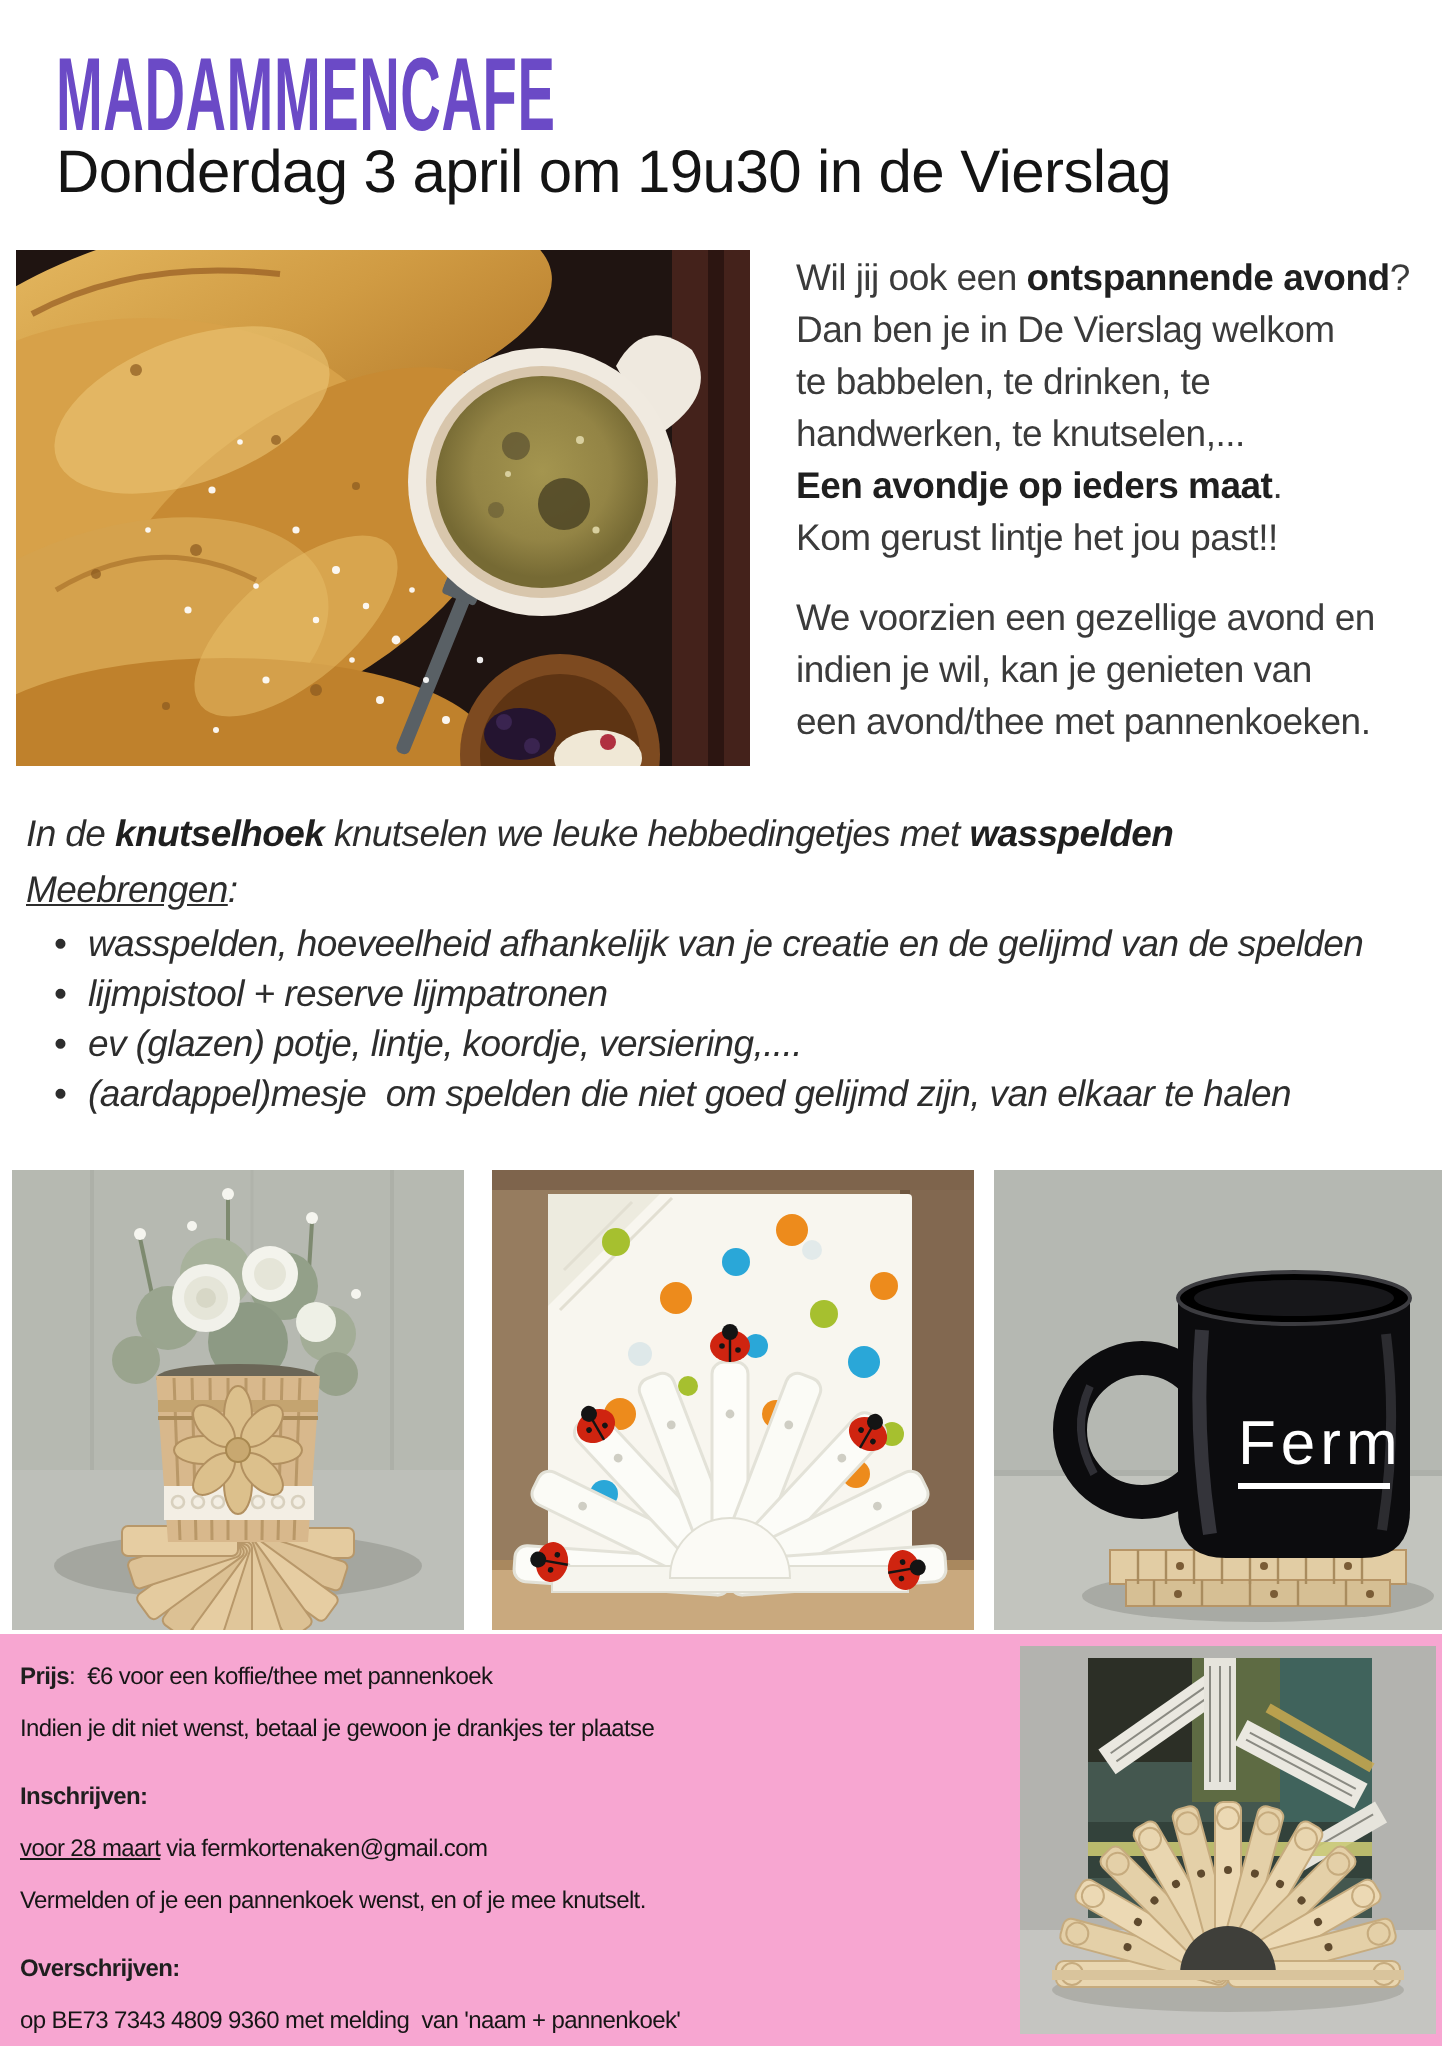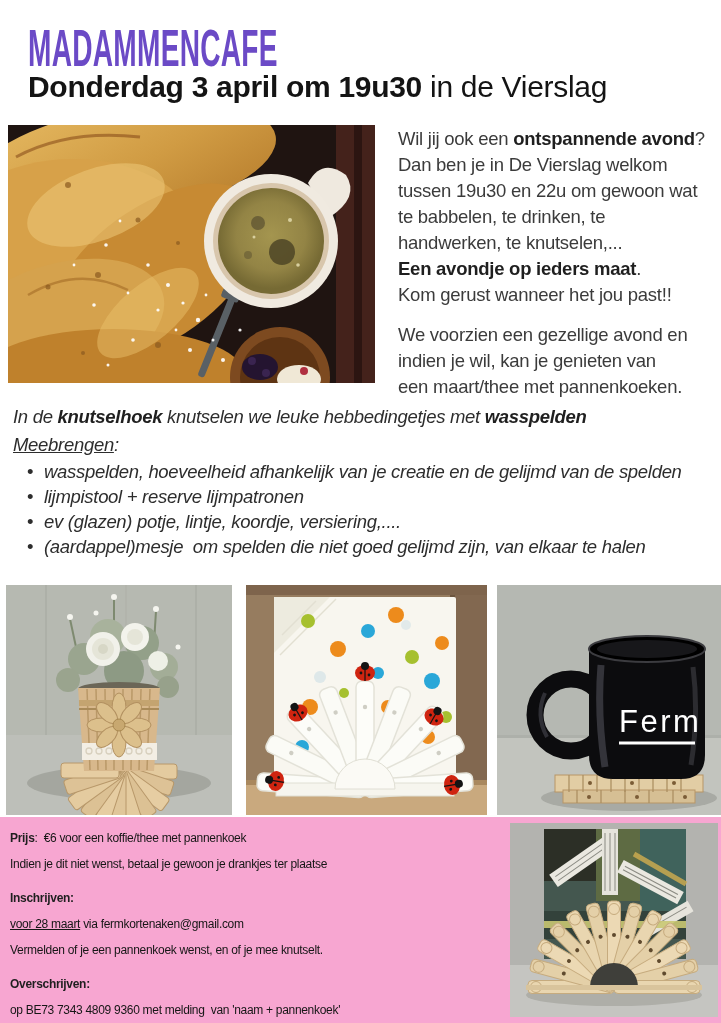--- a/index.html
+++ b/index.html
@@ -10,21 +10,21 @@
   .b{font-weight:bold;color:#1f1f1f;text-align:center;}
   .u{text-decoration:underline;}
   .tline{white-space:pre-wrap;}
   
   .title{
     position:absolute;left:28px;top:22px;font-size:52px;font-weight:800;
     color:#6B4AC6;line-height:1;letter-spacing:0.5px;
     transform:scaleX(0.54);transform-origin:0 0;white-space:nowrap;
   }
   .subtitle{position:absolute;left:28px;top:70px;font-size:30px;color:#141414;white-space:nowrap;letter-spacing:-0.3px;}
-  .subtitle .bold{font-weight:bold;}
+  .subtitle .bold{font-weight:normal;}
   
   .photo{position:absolute;overflow:hidden;}
   #photo-pancakes{left:8px;top:125px;width:367px;height:258px;}
   #photo-flowerpot{left:6px;top:585px;width:226px;height:230px;}
   #photo-napkinholder{left:246px;top:585px;width:241px;height:230px;}
   #photo-mug{left:497px;top:585px;width:224px;height:230px;}
   #photo-fan{left:510px;top:6px;width:208px;height:194px;}
   
   .intro{position:absolute;left:398px;top:126px;width:323px;font-size:18.5px;line-height:26px;letter-spacing:-0.25px;color:#3b3b3b;}
   .intro .tline.blank{height:14px;}
@@ -128,29 +128,28 @@
       <circle cx="125" cy="215" r="1.8"></circle>
         <circle cx="100" cy="240" r="1.5"></circle>
         <circle cx="232" cy="205" r="1.6"></circle>
     </g>
   </svg>
 </div>
 
 <div class="intro">
     <div class="tline"><span>Wil jij ook een </span><span class="b">ontspannende avond</span><span>?</span></div>
     <div class="tline"><span>Dan ben je in De Vierslag welkom</span></div>
-    <div class="tline"><span>tussen 19u30 en 22u om gewoon wat</span></div>
     <div class="tline"><span>te babbelen, te drinken, te</span></div>
     <div class="tline"><span>handwerken, te knutselen,...</span></div>
     <div class="tline"><span class="b">Een avondje op ieders maat</span><span>.</span></div>
-    <div class="tline"><span>Kom gerust wanneer het jou past!!</span></div>
+    <div class="tline"><span>Kom gerust lintje het jou past!!</span></div>
     <div class="tline blank"></div>
     <div class="tline"><span>We voorzien een gezellige avond en</span></div>
     <div class="tline"><span>indien je wil, kan je genieten van</span></div>
-    <div class="tline"><span>een maart/thee met pannenkoeken.</span></div>
+    <div class="tline"><span>een avond/thee met pannenkoeken.</span></div>
   </div>
 
 <div class="craft">
     <div class="tline"><span>In de </span><span class="b">knutselhoek</span><span> knutselen we leuke hebbedingetjes met </span><span class="b">wasspelden</span></div>
     <div class="tline"><span class="u">Meebrengen</span><span>:</span></div>
     <div class="tline bullet"><span class="marker">•</span><span>wasspelden, hoeveelheid afhankelijk van je creatie en de gelijmd van de spelden</span></div>
     <div class="tline bullet"><span class="marker">•</span><span>lijmpistool + reserve lijmpatronen</span></div>
     <div class="tline bullet"><span class="marker">•</span><span>ev (glazen) potje, lintje, koordje, versiering,....</span></div>
     <div class="tline bullet"><span class="marker">•</span><span>(aardappel)mesje  om spelden die niet goed gelijmd zijn, van elkaar te halen</span></div>
   </div>

